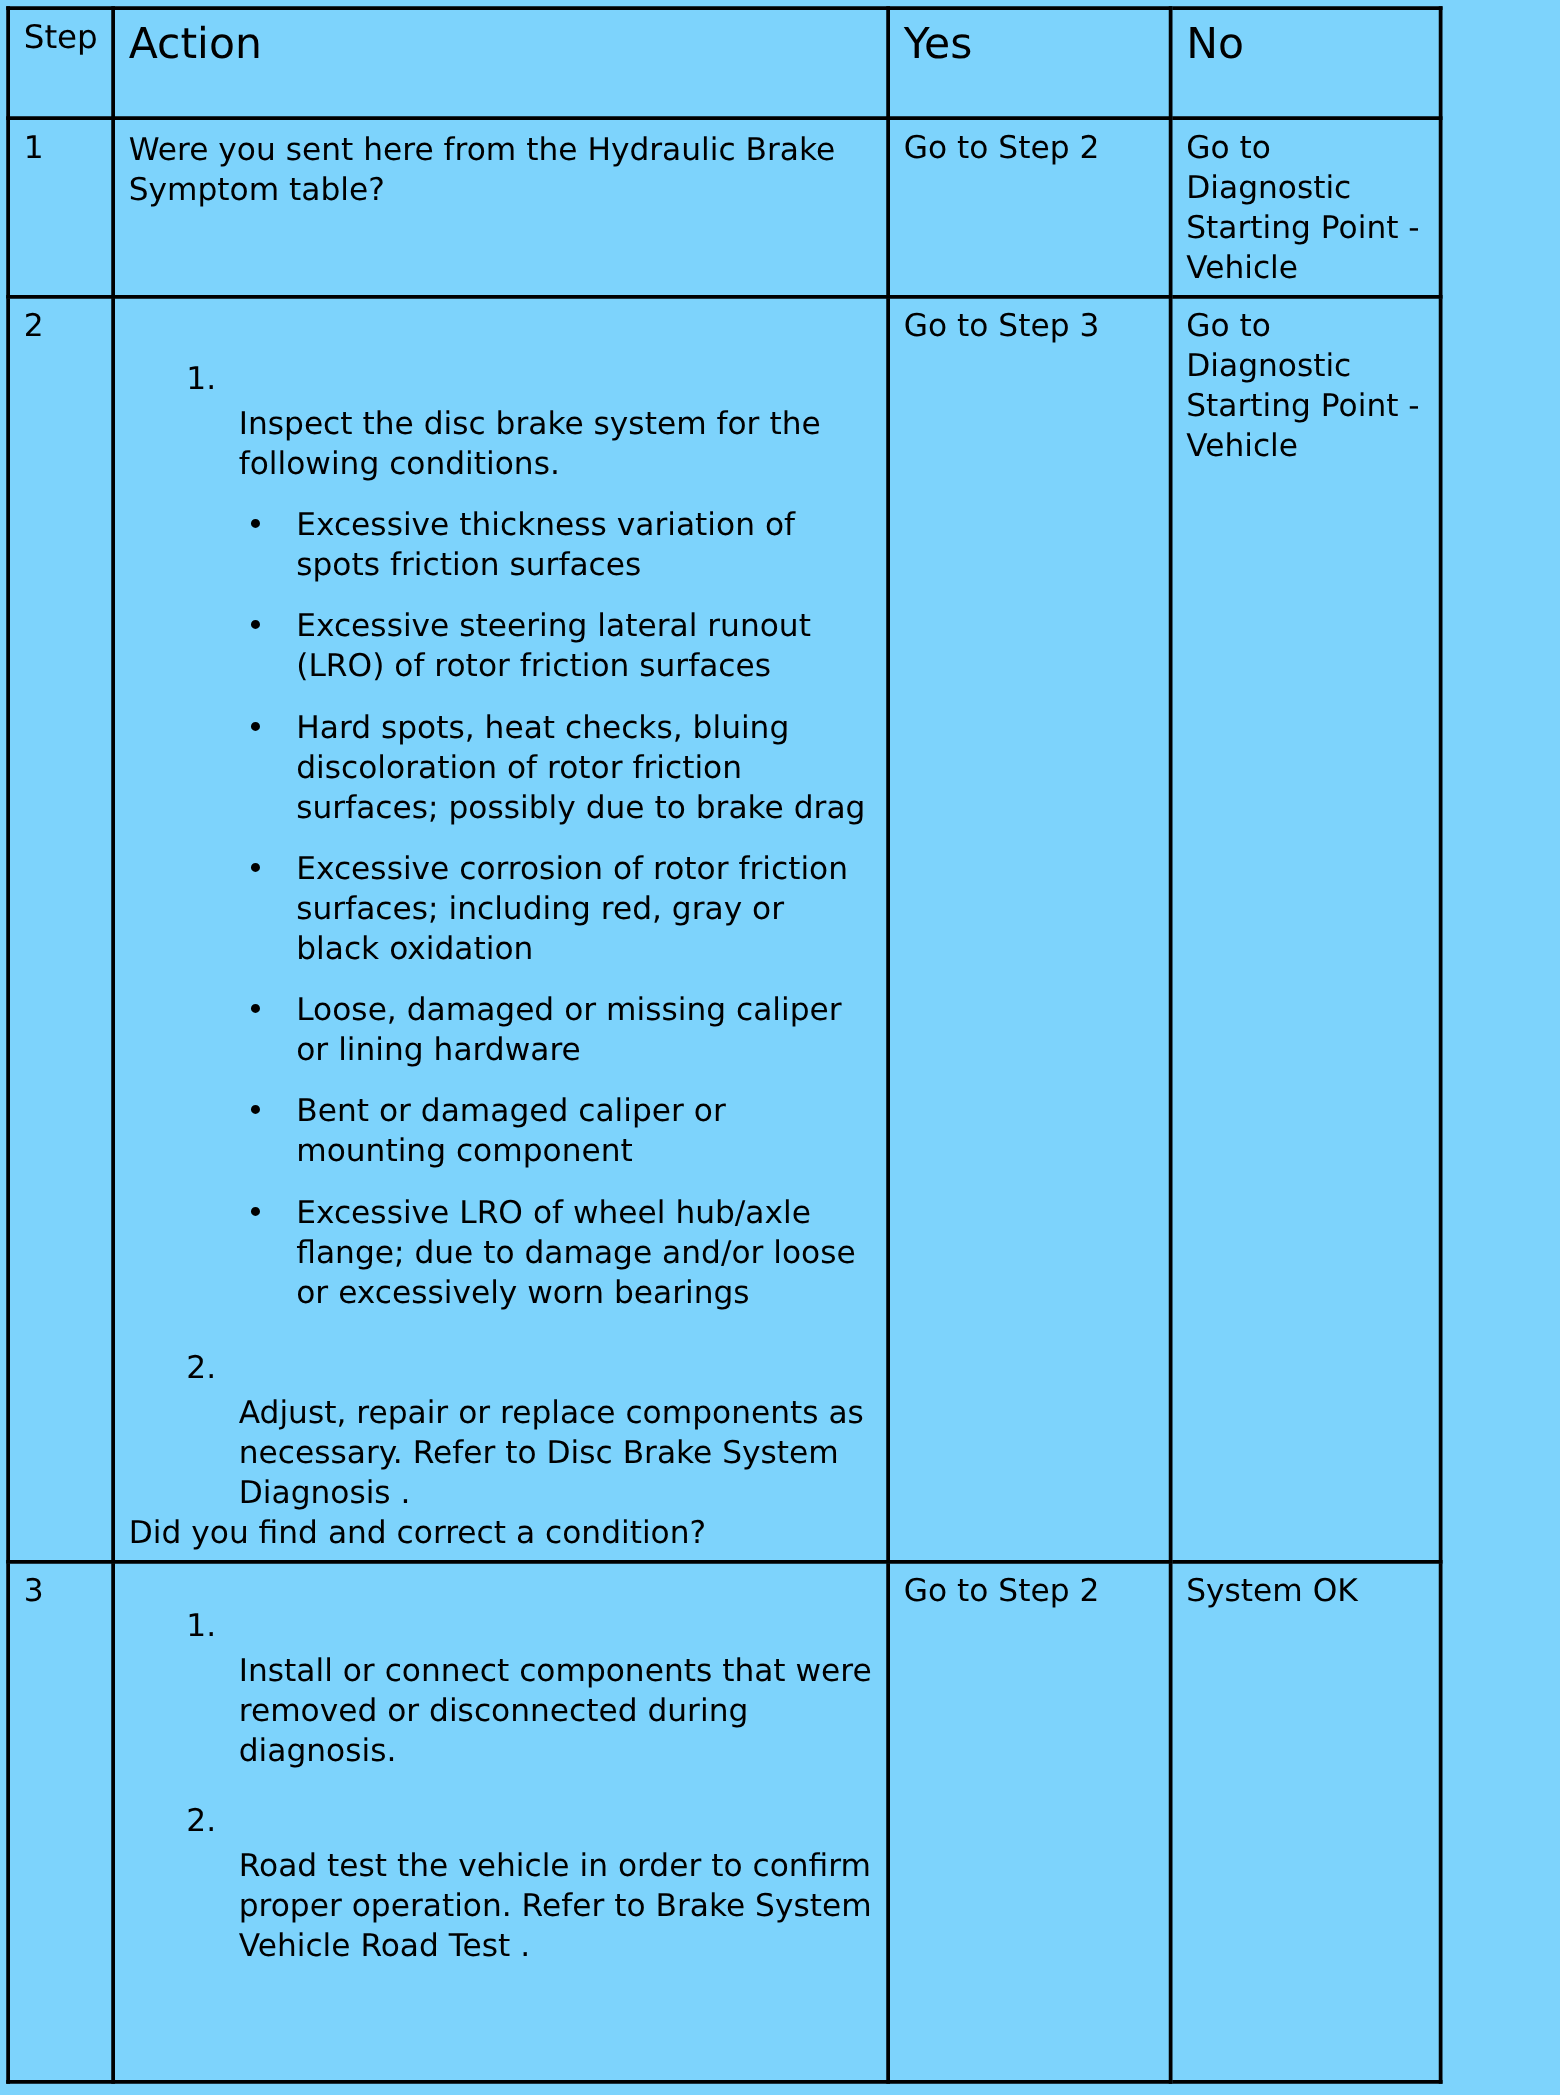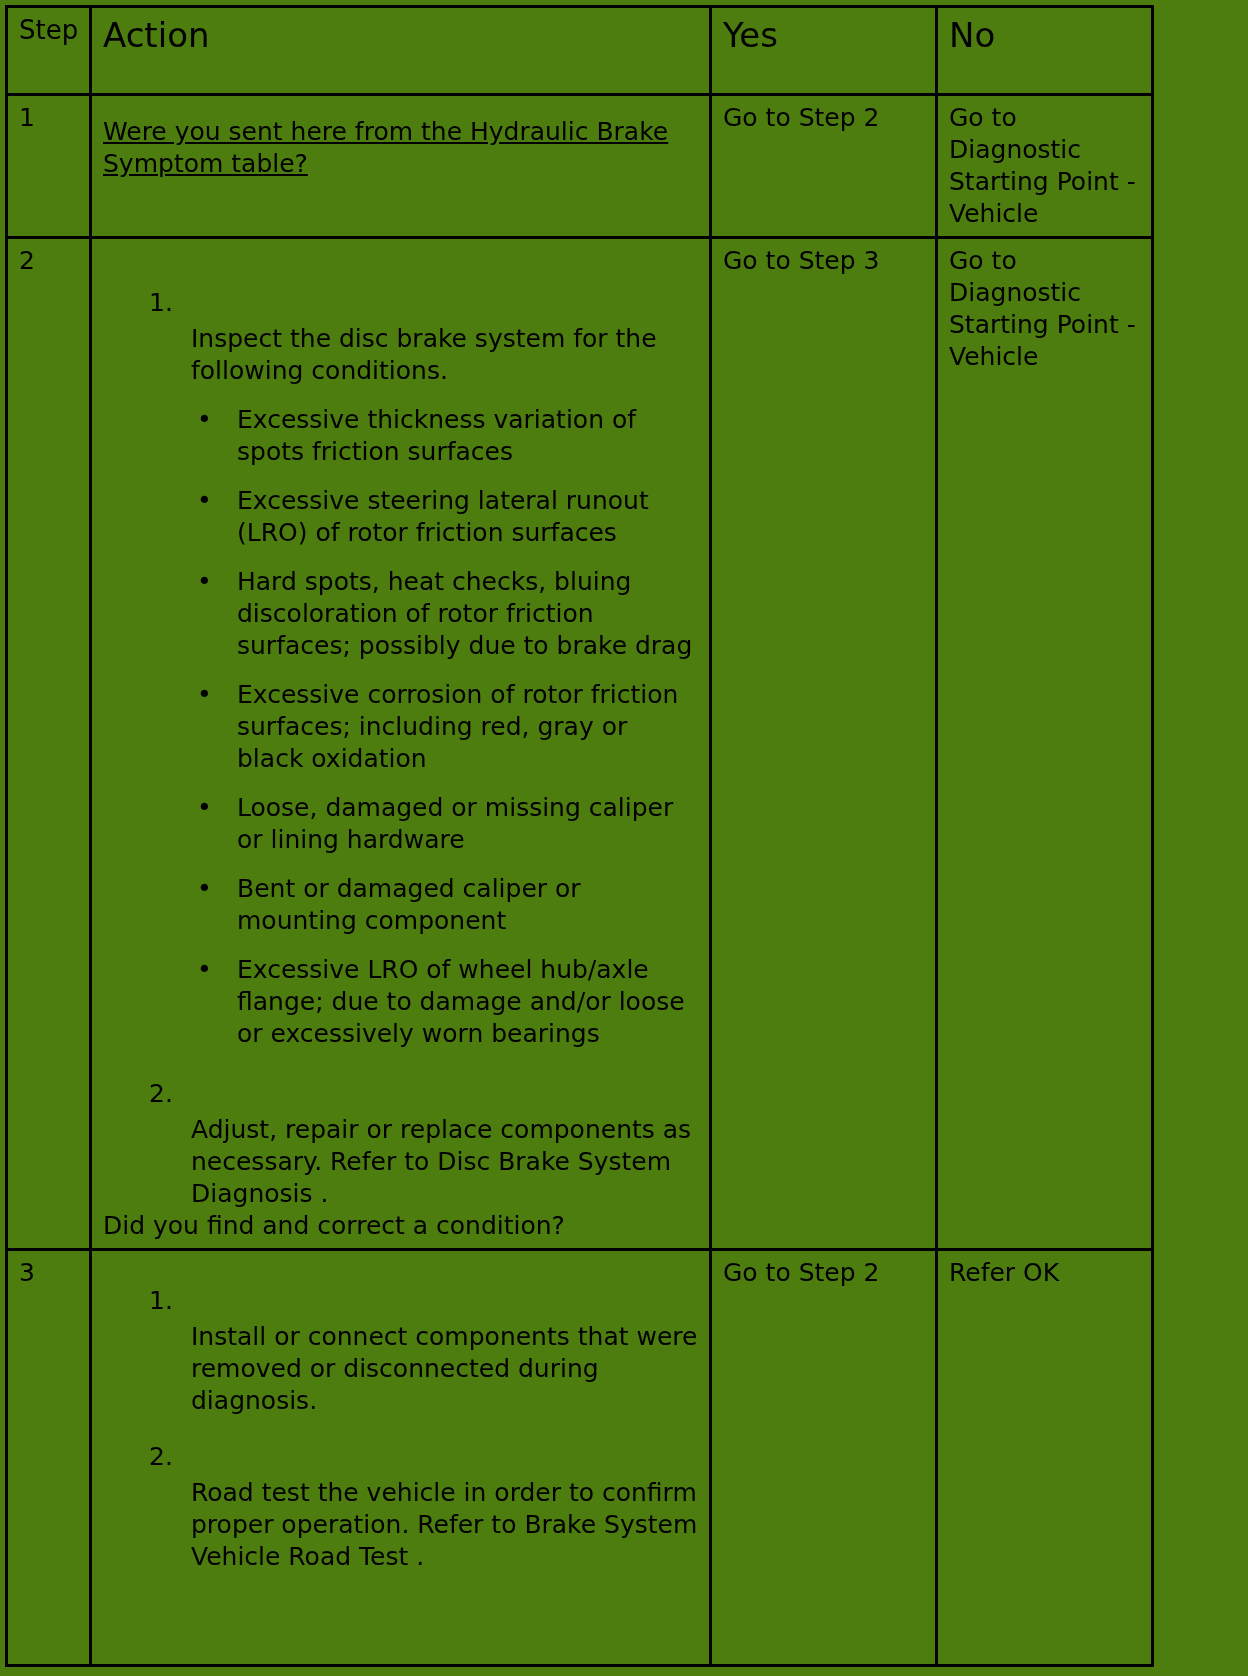--- a/index.html
+++ b/index.html
@@ -8,21 +8,21 @@
     padding: 0;
     background: #ffffff;
     color: #000000;
     font-family: "DejaVu Sans", sans-serif;
     font-size: 25px;
     line-height: 1.28;
   }
   .page {
     width: 1248px;
     height: 1676px;
-    background: #4d7c0f;
+    background: #7dd3fc;
     padding: 5px;
   }
   table.diag {
     border-collapse: collapse;
     table-layout: fixed;
     width: 1146px;
   }
   table.diag td, table.diag th {
     border: 3px solid #000000;
     padding: 6px 11px;
@@ -58,21 +58,21 @@
   }
   td.no-cell-top { vertical-align: top; }
   td.no-cell-bottom { vertical-align: bottom; padding-bottom: 13px; }
   td.no-cell-center {
     vertical-align: bottom;
     text-align: center;
     padding-bottom: 13px;
   }
   
   td.action-cell { padding: 8px 12px; }
-  .q-top { margin-top: 14px; text-decoration: underline; }
+  .q-top { margin-top: 2px; }
   .num-item {
     display: flex;
     margin-left: 46px;
   }
   .num-item .num {
     width: 42px;
     flex-shrink: 0;
   }
   .num-item .num-body { flex: 1; margin-top: 36px; }
   ul.bullets {
@@ -188,19 +188,19 @@
           <div class="num-body">
             <span>Road test the vehicle in order to confirm proper operation. Refer to </span><a class="doc-link">Brake System Vehicle Road Test</a><span> .</span>
           </div>
         </div>
 
       </td>
       <td class="yes-cell">
         <span>Go to </span><a class="doc-link">Step 2</a>
       </td>
       <td class="no-cell-center">
-        <span>Refer OK</span>
+        <span>System OK</span>
       </td>
     </tr>
 
   </tbody>
     </table>
 </div>
 
 </body></html>

